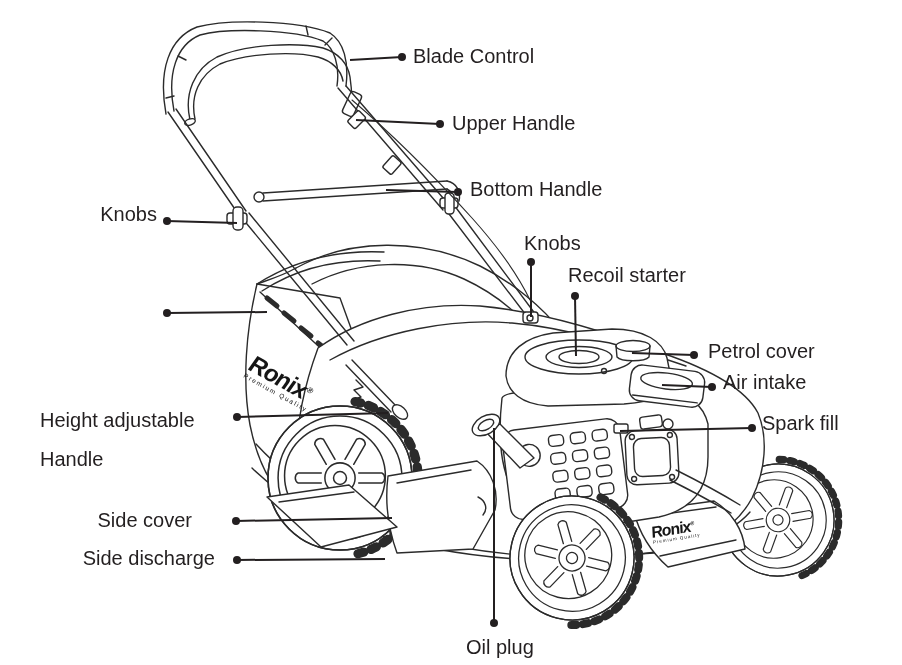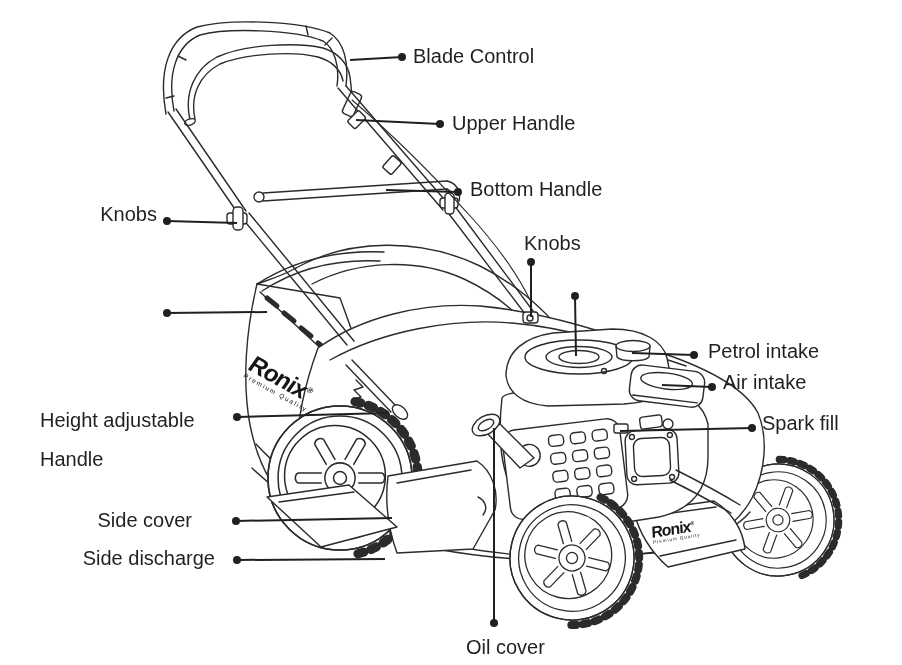--- a/index.html
+++ b/index.html
@@ -276,28 +276,29 @@
           <circle class="dot" cx="494" cy="623" r="4"></circle>
         </g>
   </g>
 </svg>
 
   <div class="lbl" id="lbl-upper-handle">Upper Handle</div>
   <div class="lbl" id="lbl-blade-control">Blade Control</div>
   <div class="lbl" id="lbl-bottom-handle">Bottom Handle</div>
   <div class="lbl ra" id="lbl-knobs-left">Knobs</div>
   <div class="lbl" id="lbl-knobs-center">Knobs</div>
-  <div class="lbl" id="lbl-petrol-intake">Petrol intake</div>
+  <div class="lbl" id="lbl-recoil-starter">Recoil starter</div>
+  <div class="lbl" id="lbl-petrol-intake">Petrol cover</div>
   <div class="lbl" id="lbl-air-filter">Air intake</div>
   <div class="lbl" id="lbl-spark-plug">Spark fill</div>
   <div class="lbl wide" id="lbl-height-adjustable">Height adjustable
 Handle</div>
   <div class="lbl ra" id="lbl-side-cover">Side cover</div>
   <div class="lbl ra" id="lbl-side-discharge">Side discharge</div>
-  <div class="lbl" id="lbl-oil-fill">Oil cover</div>
+  <div class="lbl" id="lbl-oil-fill">Oil plug</div>
 
   <div class="logo bag-logo">
     <span class="nm"><span>Ronix</span><sup>®</sup></span>
     <span class="tg">Premium Quality</span>
   </div>
   <div class="logo deck-logo">
     <span class="nm"><span>Ronix</span><sup>®</sup></span>
     <span class="tg">Premium Quality</span>
   </div>
 </div>

